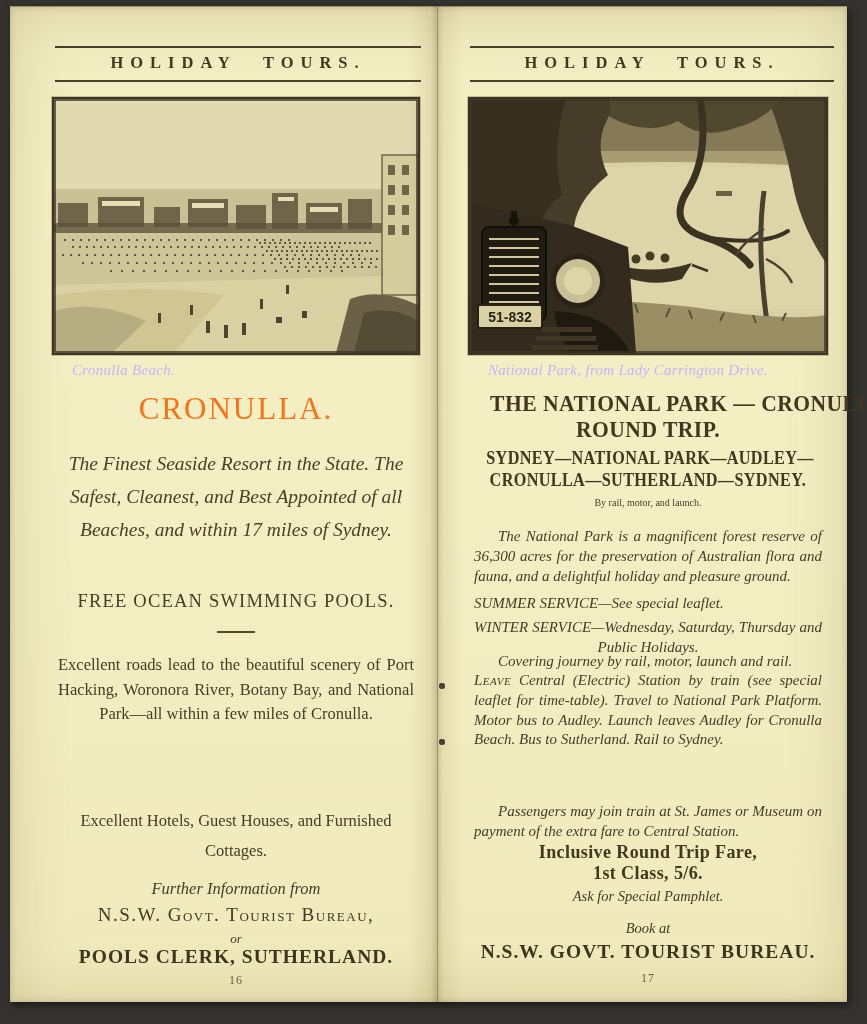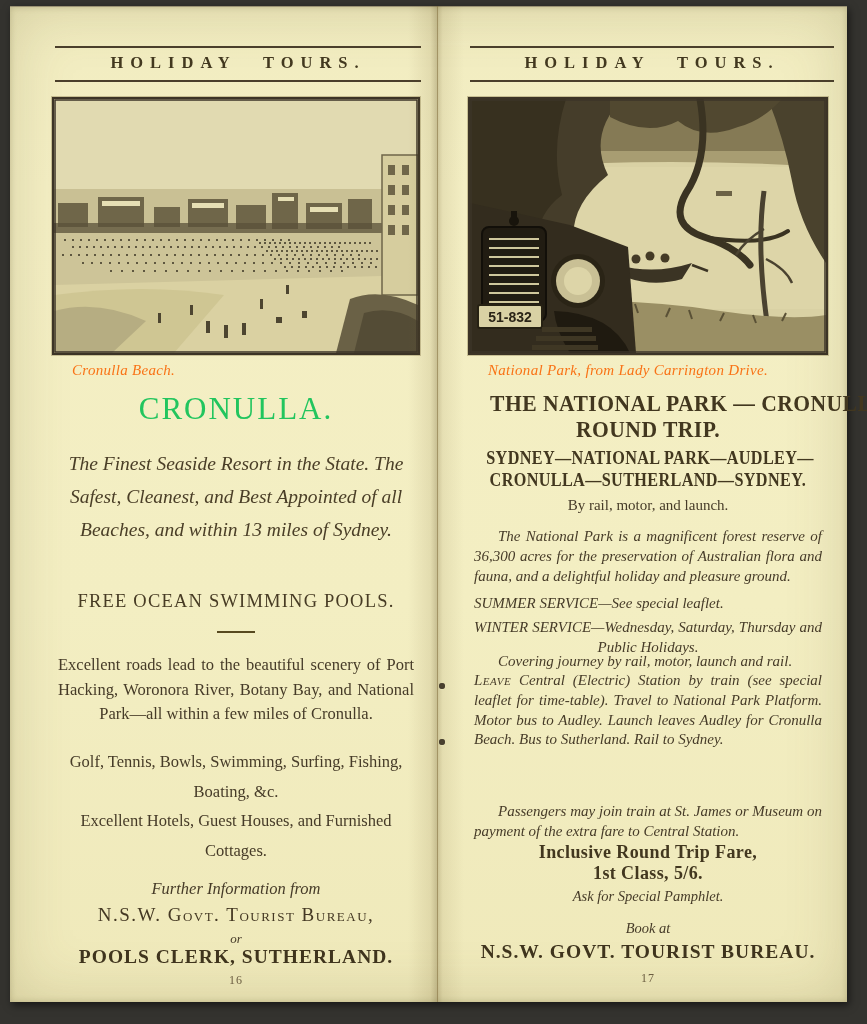--- a/index.html
+++ b/index.html
@@ -29,23 +29,23 @@
 
   .hdr-rule { height:2px; background:#4a3f2b; }
   .hdr-text {
     font-weight:700; font-size:16.5px; letter-spacing:7px; word-spacing:16px;
     color:#42381f; text-align:center;
   }
 
   .photo-frame { border:2px solid #3c3426; box-shadow:0 0 0 1px rgba(120,105,60,.35); background:#ddd5aa; }
   .photo-frame svg { display:block; }
 
-  .caption { font-style:italic; font-size:15px; color:#f97316; letter-spacing:.3px; }
-
-  .big-title { font-size:31px; letter-spacing:2px; color:#22c55e; }
+  .caption { font-style:italic; font-size:15px; color:#c4b5fd; letter-spacing:.3px; }
+
+  .big-title { font-size:31px; letter-spacing:2px; color:#f97316; }
 
   .lede { font-style:italic; font-size:19.5px; line-height:33px; color:#4a3e27; }
 
   .subhead { font-size:18.5px; letter-spacing:1.2px; color:#473b24; }
   .mini-rule { height:2px; background:#57491f; width:38px; margin:0 auto; }
 
   .body-l { font-size:16.5px; line-height:24.5px; }
   .j { text-align:justify; }
   .jc { text-align:justify; text-align-last:center; }
 
@@ -135,29 +135,28 @@
         <rect x="248" y="212" width="5" height="7"></rect>
         <rect x="222" y="218" width="6" height="6"></rect>
       </g>
       <rect x="1" y="1" width="362" height="252" fill="none" stroke="#3c3428" stroke-width="1.5"></rect>
     </svg>
   </div>
   <div class="abs caption" style="left:72px;top:362px;">Cronulla Beach.</div>
 
   <div class="abs ctr big-title" style="left:52px;top:391px;width:368px;">CRONULLA.</div>
 
-  <div class="abs ctr lede" style="left:60px;top:447px;width:352px;">The Finest Seaside Resort in the State. The Safest, Cleanest, and Best Appointed of all Beaches, and within 13 miles of Sydney.</div>
+  <div class="abs ctr lede" style="left:60px;top:447px;width:352px;">The Finest Seaside Resort in the State. The Safest, Cleanest, and Best Appointed of all Beaches, and within 17 miles of Sydney.</div>
 
   <div class="abs ctr subhead" style="left:52px;top:591px;width:368px;">FREE OCEAN SWIMMING POOLS.</div>
   <div class="abs" style="left:52px;top:631px;width:368px;">
       <div class="mini-rule"></div>
     </div>
 
   <div class="abs body-l jc" style="left:58px;top:653px;width:356px;">Excellent roads lead to the beautiful scenery of Port Hacking, Woronora River, Botany Bay, and National Park—all within a few miles of Cronulla.</div>
-  <div class="abs body-l ctr" style="left:58px;top:747px;width:356px;line-height:30px;">Golf, Tennis, Bowls, Swimming, Surfing, Fishing, Boating, &amp;c.</div>
   <div class="abs body-l ctr" style="left:58px;top:806px;width:356px;line-height:30px;">Excellent Hotels, Guest Houses, and Furnished Cottages.</div>
 
   <div class="abs ctr ital-note" style="left:52px;top:879px;width:368px;font-size:16.5px;">Further Information from</div>
   <div class="abs ctr smallcaps" style="left:52px;top:904px;width:368px;font-size:19px;letter-spacing:1.5px;color:#443823;">N.S.W. Govt. Tourist Bureau,</div>
   <div class="abs ctr ital-note" style="left:52px;top:931px;width:368px;font-size:13px;">or</div>
   <div class="abs ctr bold-line" style="left:52px;top:946px;width:368px;font-size:19.5px;">POOLS CLERK, SUTHERLAND.</div>
   <div class="abs ctr pagenum" style="left:52px;top:973px;width:368px;">16</div>
 
   <div class="abs hdr-rule" style="left:470px;top:46px;width:364px;"></div>
   <div class="abs hdr-text" style="left:470px;top:53px;width:364px;">HOLIDAY TOURS.</div>
@@ -220,21 +219,21 @@
   <div class="abs ctr" style="left:468px;top:390px;width:360px;">
     <span class="cond r-title">THE NATIONAL PARK — CRONULLA</span><br>
     <span class="cond r-title">ROUND TRIP.</span>
   </div>
 
   <div class="abs ctr" style="left:468px;top:447px;width:360px;">
     <span class="cond r-route">SYDNEY—NATIONAL PARK—AUDLEY—</span><br>
     <span class="cond r-route">CRONULLA—SUTHERLAND—SYDNEY.</span>
   </div>
 
-  <div class="abs ctr" style="left:468px;top:497px;width:360px;font-size:15px;">By rail, motor, and launch.</div>
+  <div class="abs ctr" style="left:468px;top:497px;width:360px;font-size:10px;">By rail, motor, and launch.</div>
 
   <div class="abs body-r j ind" style="left:474px;top:527px;width:348px;">The National Park is a magnificent forest reserve of 36,300 acres for the preservation of Australian flora and fauna, and a delightful holiday and pleasure ground.</div>
 
   <div class="abs body-r" style="left:474px;top:594px;width:348px;">SUMMER SERVICE—See special leaflet.</div>
   <div class="abs body-r jc" style="left:474px;top:618px;width:348px;">WINTER SERVICE—Wednesday, Saturday, Thursday and Public Holidays.</div>
 
   <div class="abs body-r ind" style="left:474px;top:652px;width:348px;">Covering journey by rail, motor, launch and rail.</div>
 
   <div class="abs body-r j" style="left:474px;top:671px;width:348px;">
     <span class="smallcaps" style="letter-spacing:.5px;">Leave</span><span> Central (Electric) Station by train (see special leaflet for time-table). Travel to National Park Platform. Motor bus to Audley. Launch leaves Audley for Cronulla Beach. Bus to Sutherland. Rail to Sydney.</span>

